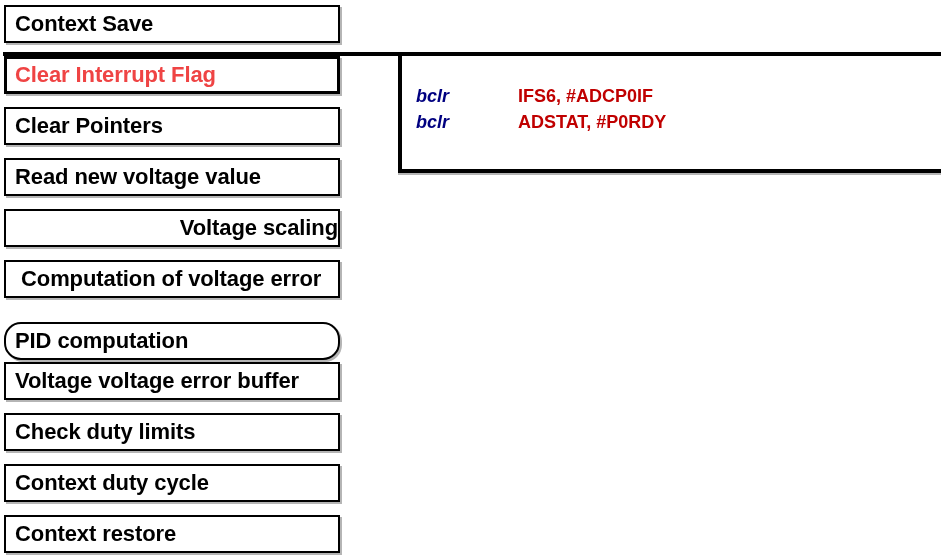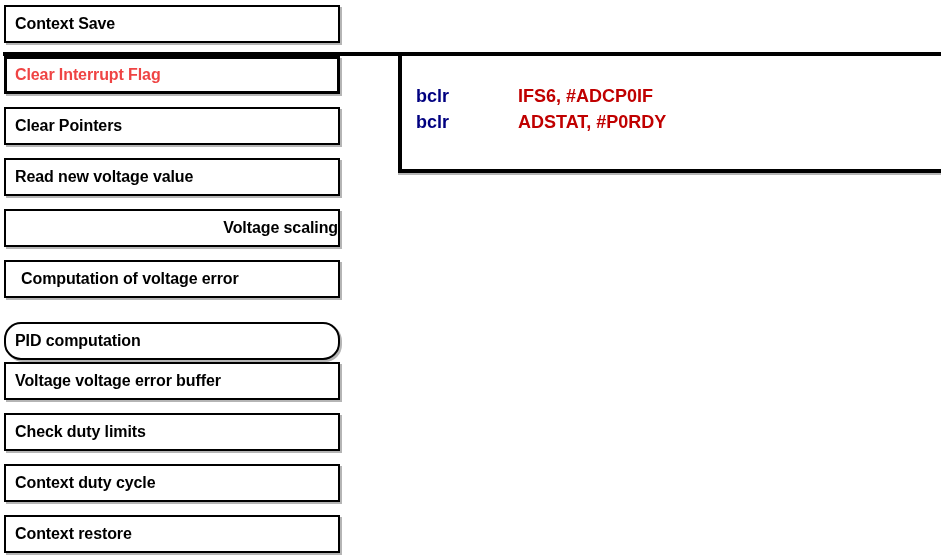--- a/index.html
+++ b/index.html
@@ -41,21 +41,21 @@
     box-shadow: 2px 2px 0 0 #b5b5b5;
     display: flex;
     align-items: center;
   }
 
   .flow-box.highlight {
     border-width: 3px;
   }
 
   .flow-label {
-    font-size: 16px;
+    font-size: 22px;
     font-weight: bold;
     color: #000000;
     letter-spacing: -0.1px;
     padding-left: 9px;
     white-space: nowrap;
   }
 
   .flow-box.highlight .flow-label {
     color: #ef4444;
     padding-left: 8px;
@@ -96,20 +96,21 @@
     font-size: 18px;
     font-weight: bold;
     line-height: 26px;
     white-space: pre;
   }
 
   .code-mnemonic {
     color: #000080;
     width: 102px;
     flex: 0 0 102px;
+    font-style: italic;
   }
 
   .code-operands {
     color: #c00000;
     text-align: right;
   }
 </style>
 </head>
 <body>
 

